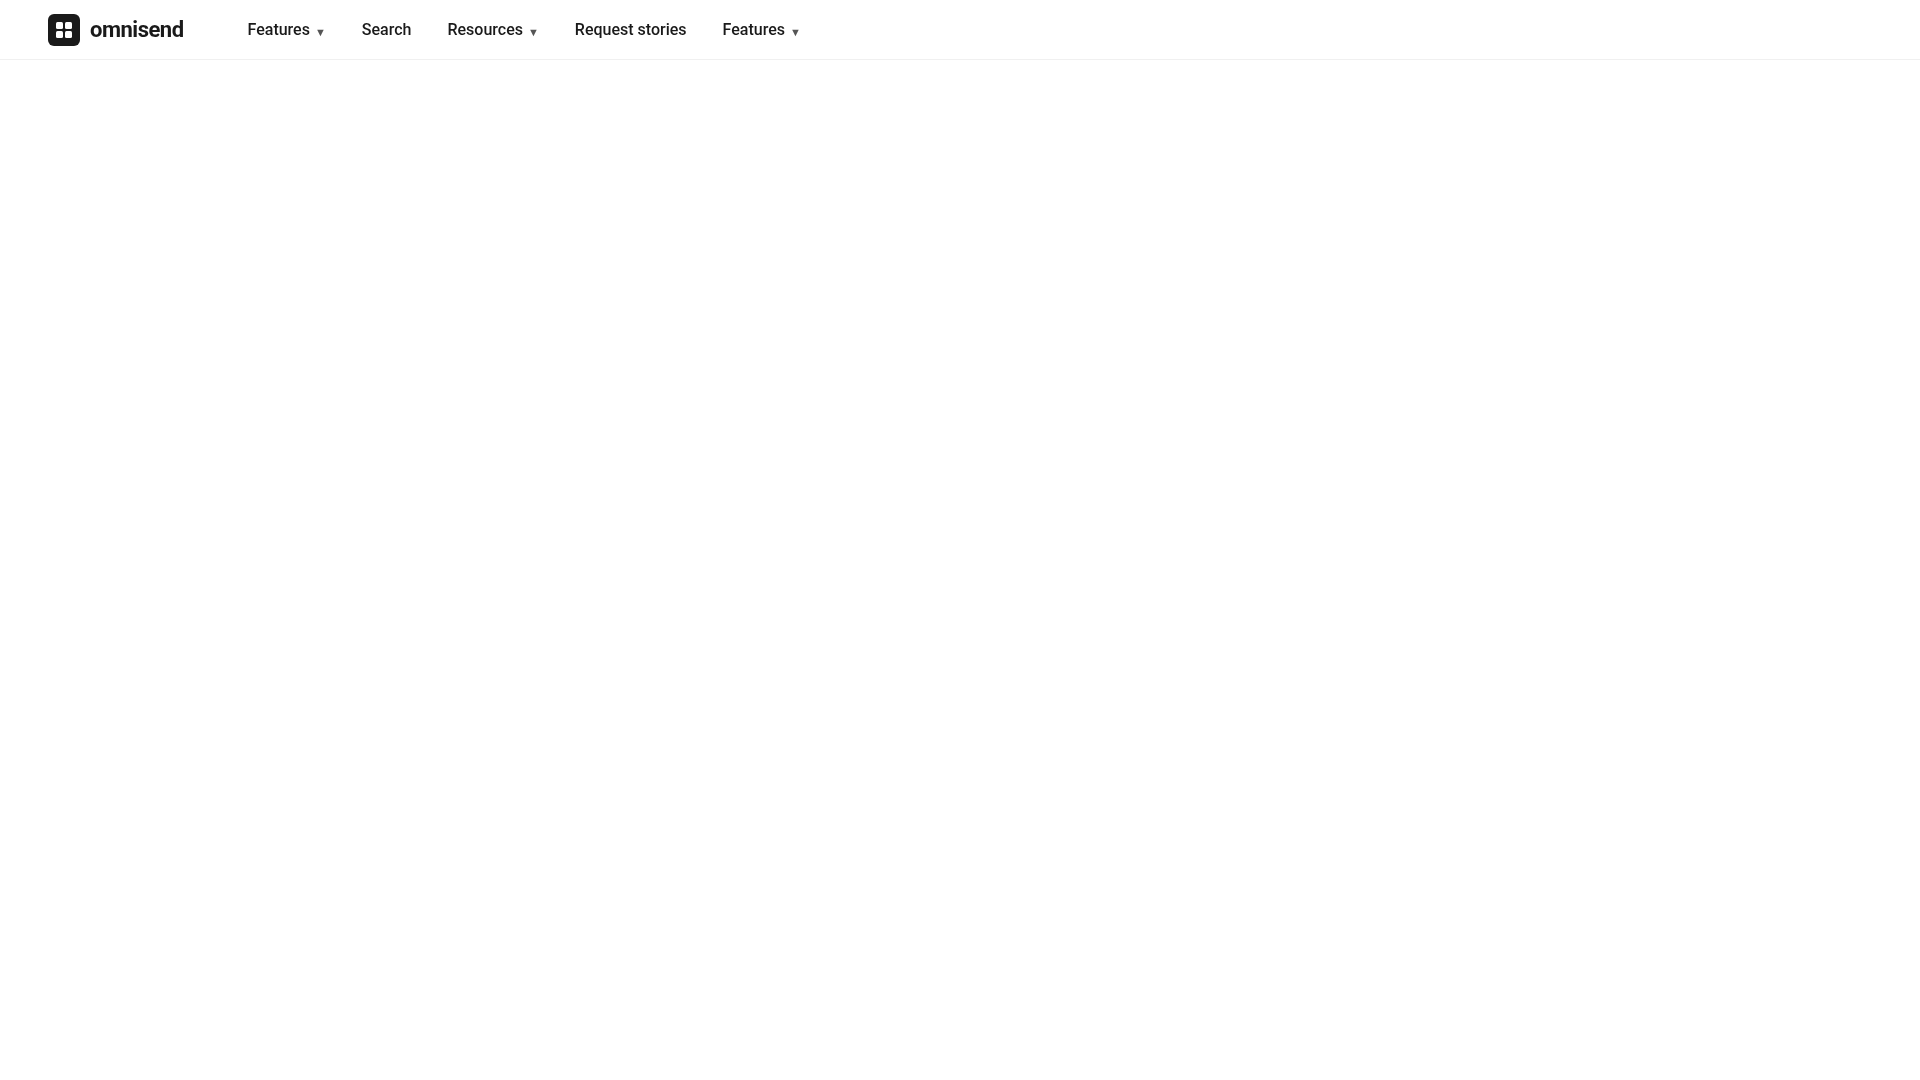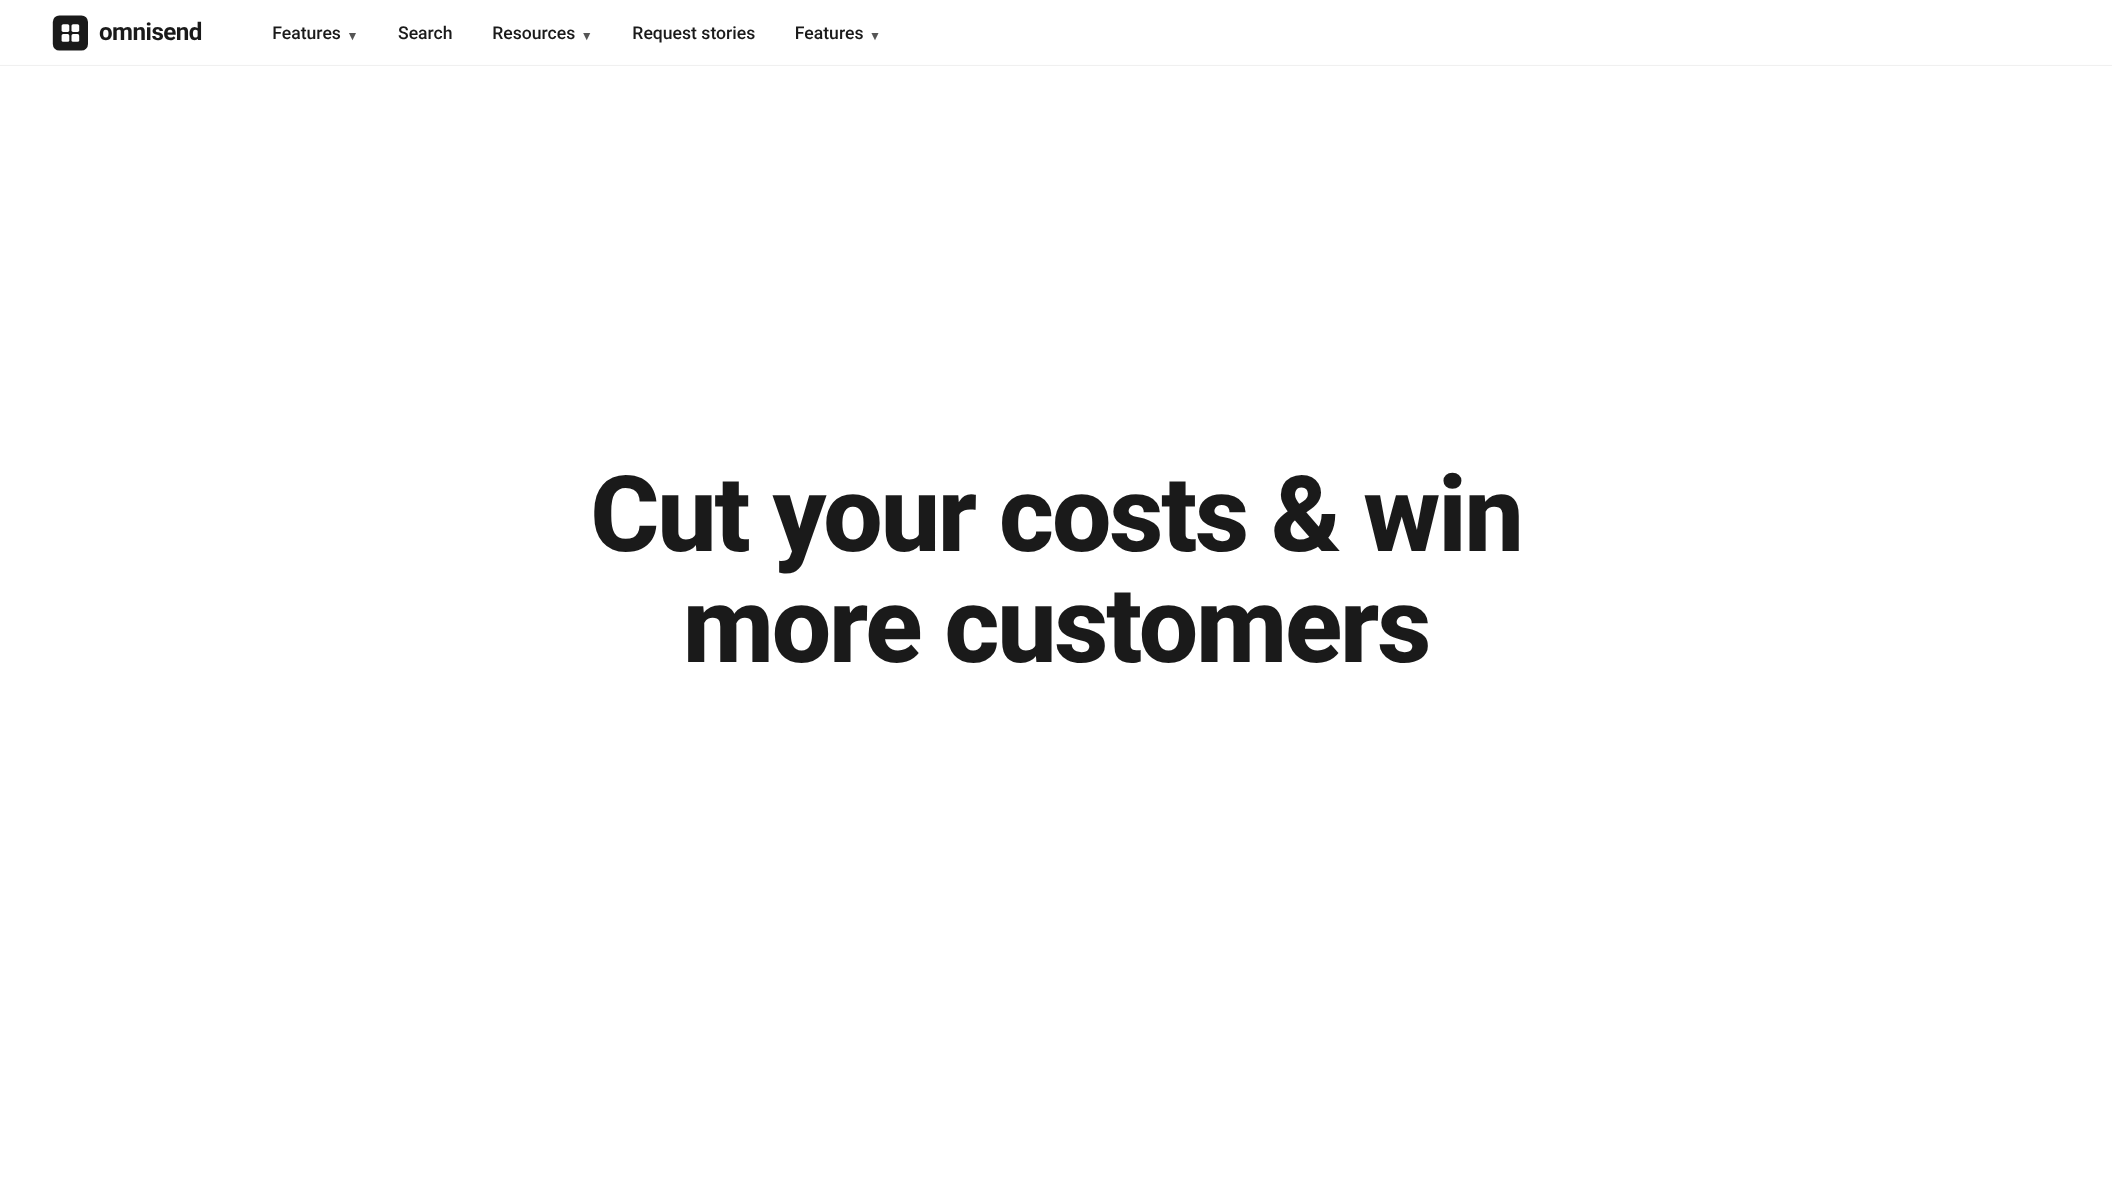--- a/index.html
+++ b/index.html
@@ -218,14 +218,13 @@
     </a>
     <a class="nav-item" href="#">
       <span>Features</span>
       <span class="chevron">▼</span>
     </a>
   </div>
 
 </nav>
 
 <section class="hero">
-  <h1 class="hero-title">Cut your costs &amp; win more customers</h1>
 </section>
 
 </body></html>

